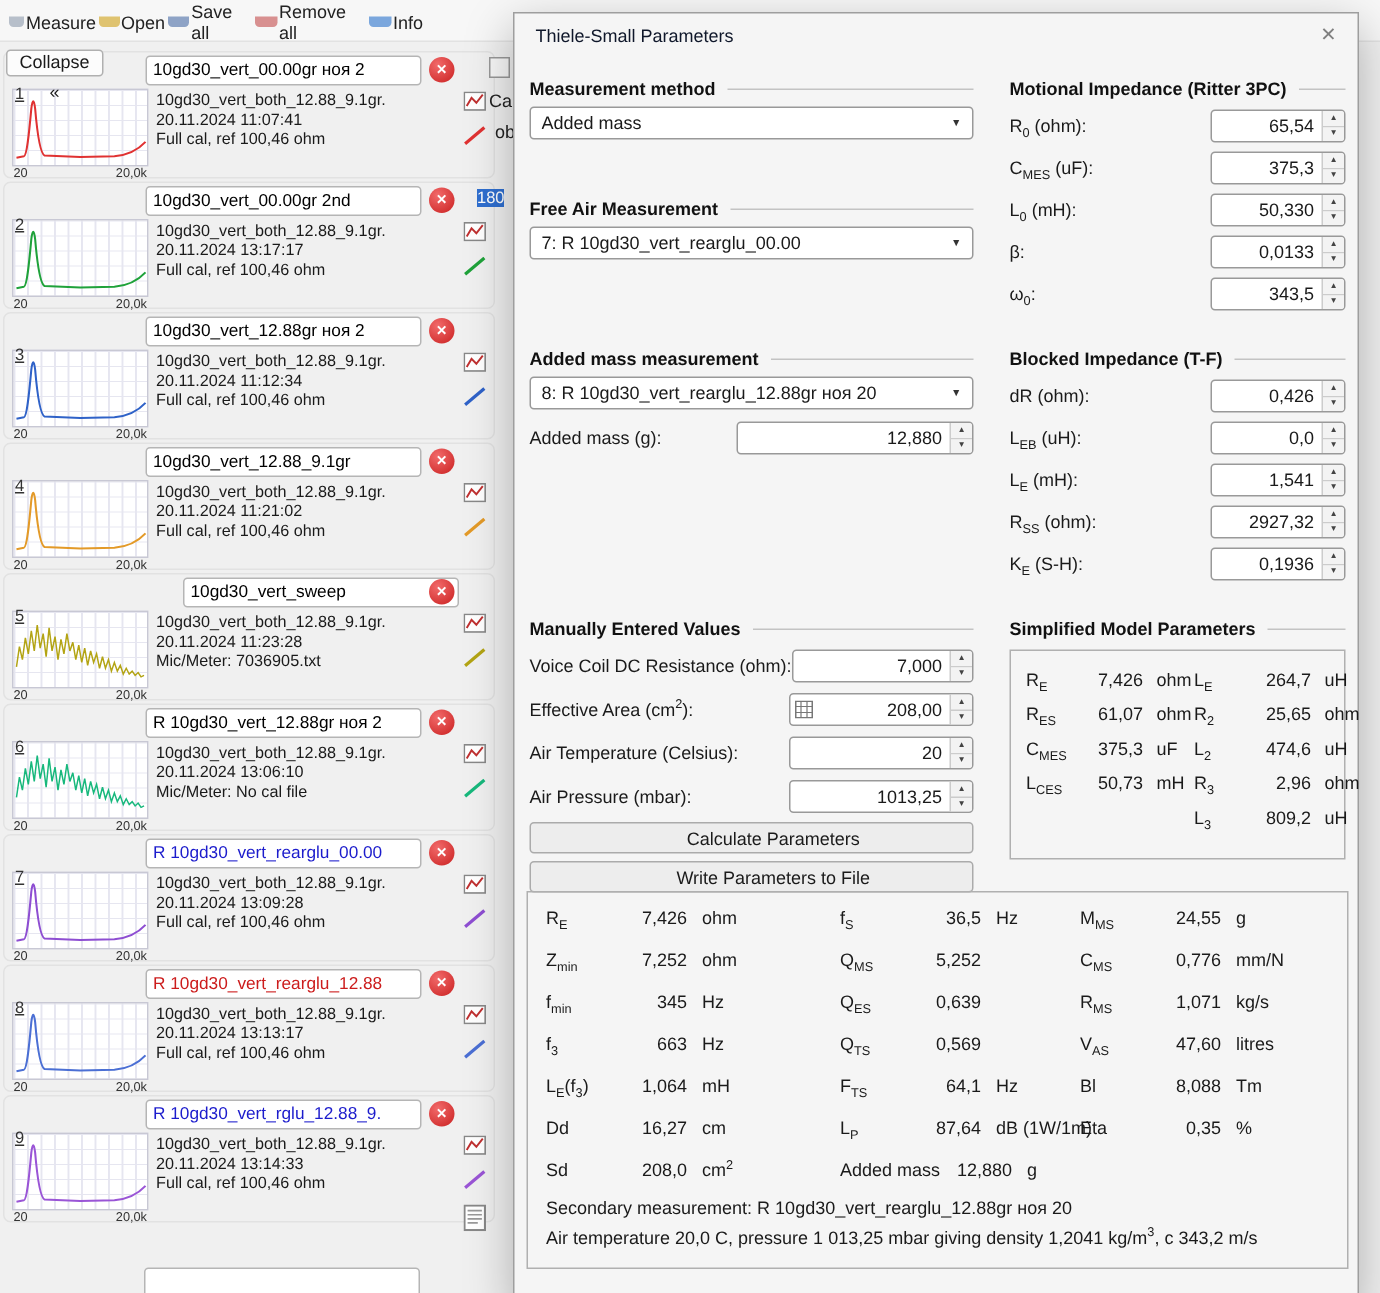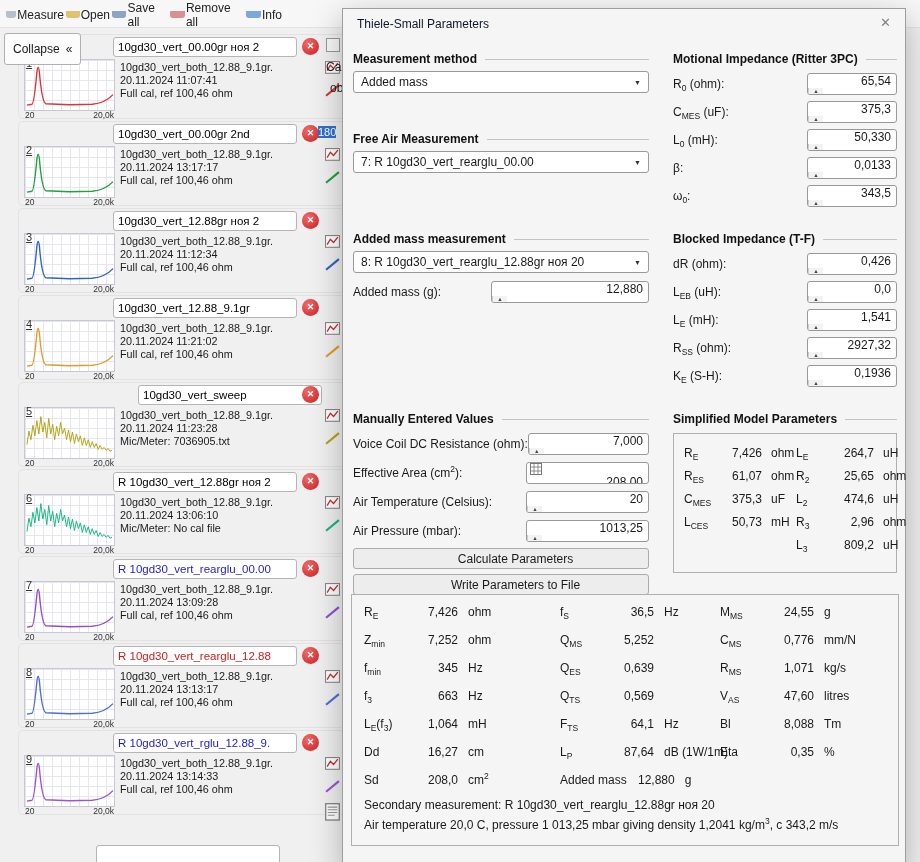--- a/index.html
+++ b/index.html
@@ -14,24 +14,24 @@
   .tb-btn { position:absolute; top:0; height:28px; display:flex; flex-direction:row; align-items:center;
             padding-top:1px; gap:1px; color:#222; cursor:default; }
   .tb-ico { width:16px; height:7px; border-radius:0 0 3px 3px; }
   .tb-measure{left:6px;width:58px} .tb-open{left:66px;width:44px} .tb-save{left:112px;width:54px}
   .tb-remove{left:170px;width:72px} .tb-info{left:246px;width:36px}
   .ico-measure{background:#b7bfca} .ico-open{background:#dfc370} .ico-save{background:#8ea3c6}
   .ico-remove{background:#d89090} .ico-info{background:#7ba7dd}
 
   
   .sidebar { position:absolute; left:0; top:28px; width:332px; bottom:0; z-index:2; }
-  .collapse-btn { position:absolute; left:4px; top:5px; height:32px; padding:0 8px; background:#fcfcfc;
+  .collapse-btn { position:absolute; left:4px; top:5px; height:18px; padding:0 8px; background:#fcfcfc;
                   border:1px solid #b0b0b0; border-radius:3px; display:flex; align-items:center; gap:6px;
-                  font-size:12px; z-index:5; }
-  .mlist { position:absolute; left:16px; top:6px; width:332px; }
+                  font-size:12px; z-index:5;flex-direction:column; }
+  .mlist { position:absolute; left:0; top:6px; width:332px; }
   .mitem { position:relative; height:85px; margin:0 2px 2px 2px; border:1px solid #e2e2e2; border-radius:5px; }
   .mname { position:absolute; left:94px; top:2px; width:184px; height:20px; border:1px solid #b5b5b5;
            border-radius:3px; background:#fff; font:11.5px "Liberation Sans",sans-serif; padding:0 4px; color:#000; }
   .mdel { position:absolute; left:283px; top:3px; width:17px; height:17px; border-radius:50%;
           background:radial-gradient(circle at 35% 30%, #f26a6a, #c92020); display:flex; align-items:center;
           justify-content:center; }
   .mdel .x { color:#fff; font-size:9px; font-weight:bold; line-height:1; }
   .mnum { position:absolute; left:7px; top:22px; font-size:11px; text-decoration:underline; color:#333; z-index:3; }
   .thumb { position:absolute; left:5px; top:24px; width:91px; height:61px; }
   .thumb .plot { position:absolute; left:0; top:0; right:0; height:52px; background:#fff;
@@ -68,21 +68,21 @@
           white-space:nowrap; }
   .sect::after { content:""; flex:1; border-top:1px solid #c3c3c3; min-width:8px; }
   .combo { height:22px; background:#fff; border:1px solid #999; border-radius:3px; display:flex;
            align-items:center; padding:0 7px; margin-top:4px; }
   .combo .cval { flex:1; font-size:12px; white-space:nowrap; overflow:hidden; }
   .combo .carr { font-size:7px; color:#333; }
   .frow { display:flex; justify-content:space-between; align-items:center; height:22px; }
   .prow { display:flex; justify-content:space-between; align-items:center; height:22px; margin-top:6px; }
   .flabel, .plabel { font-size:12px; white-space:nowrap; }
   .spinfield { height:22px; background:#fff; border:1px solid #999; border-radius:3px; display:flex;
-               align-items:stretch; overflow:hidden;flex-direction:column; }
+               align-items:stretch; overflow:hidden; }
   .w90{width:90px} .w123{width:123px} .w158{width:158px}
   .spinval { flex:1; display:flex; align-items:center; justify-content:flex-end; padding-right:5px; font-size:12px; }
   .spinner { width:15px; display:flex; flex-direction:column; border-left:1px solid #ccc; }
   .spinner span { flex:1; display:flex; align-items:center; justify-content:center; font-size:5.5px; color:#444;
                   background:#f3f3f3; }
   .spinner .up { border-bottom:1px solid #ccc; }
   .grid-ico { width:17px; display:flex; align-items:center; justify-content:center; }
   .btn { width:100%; height:21px; background:#ededed; border:1px solid #ababab; border-radius:3px; font-size:12px;
          display:flex; align-items:center; justify-content:center;padding-left:29px; }
   .s-method{margin-top:8px} .s-freeair{margin-top:38px} .s-addedmass{margin-top:58px} .s-manual{margin-top:108px}

